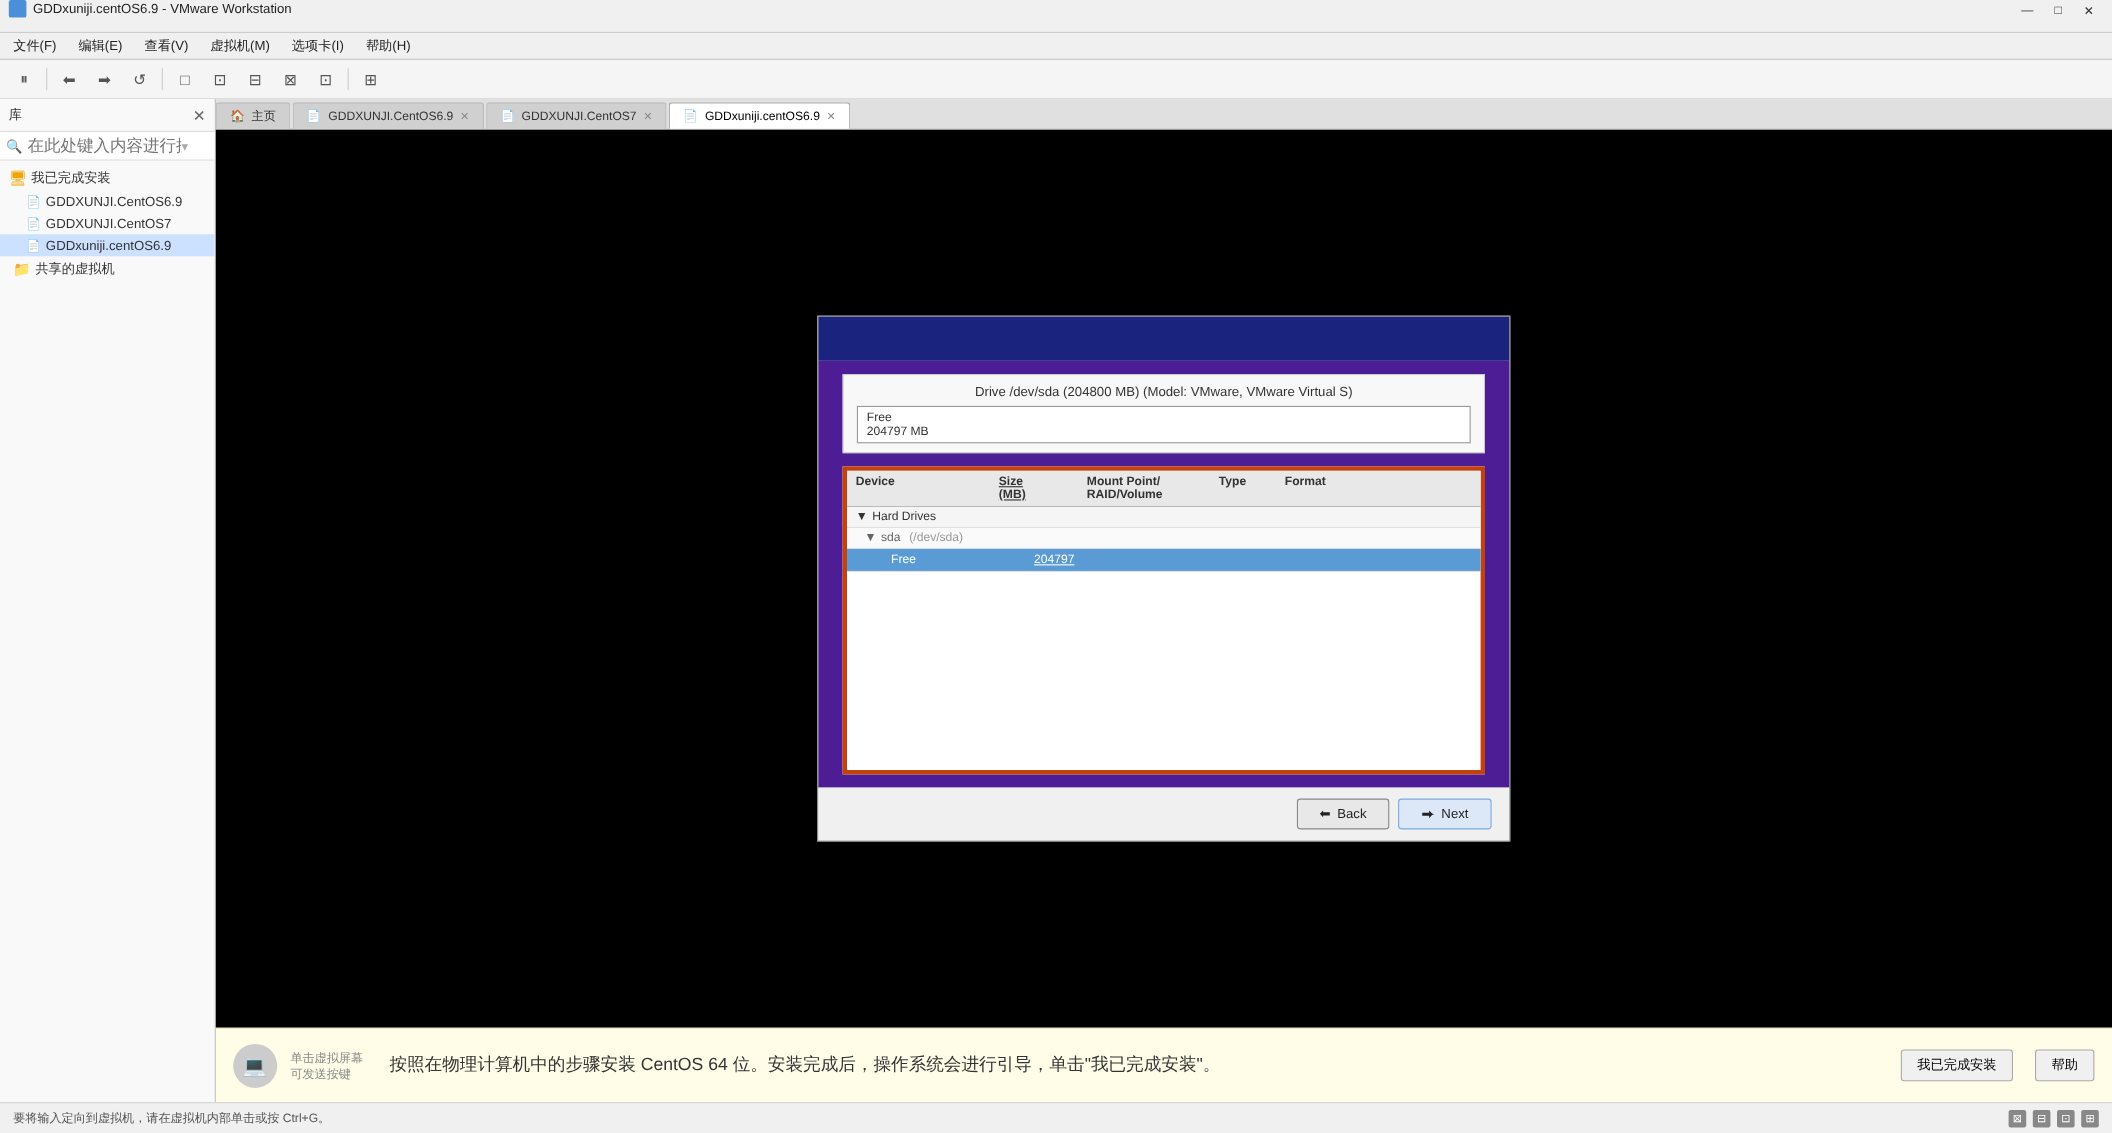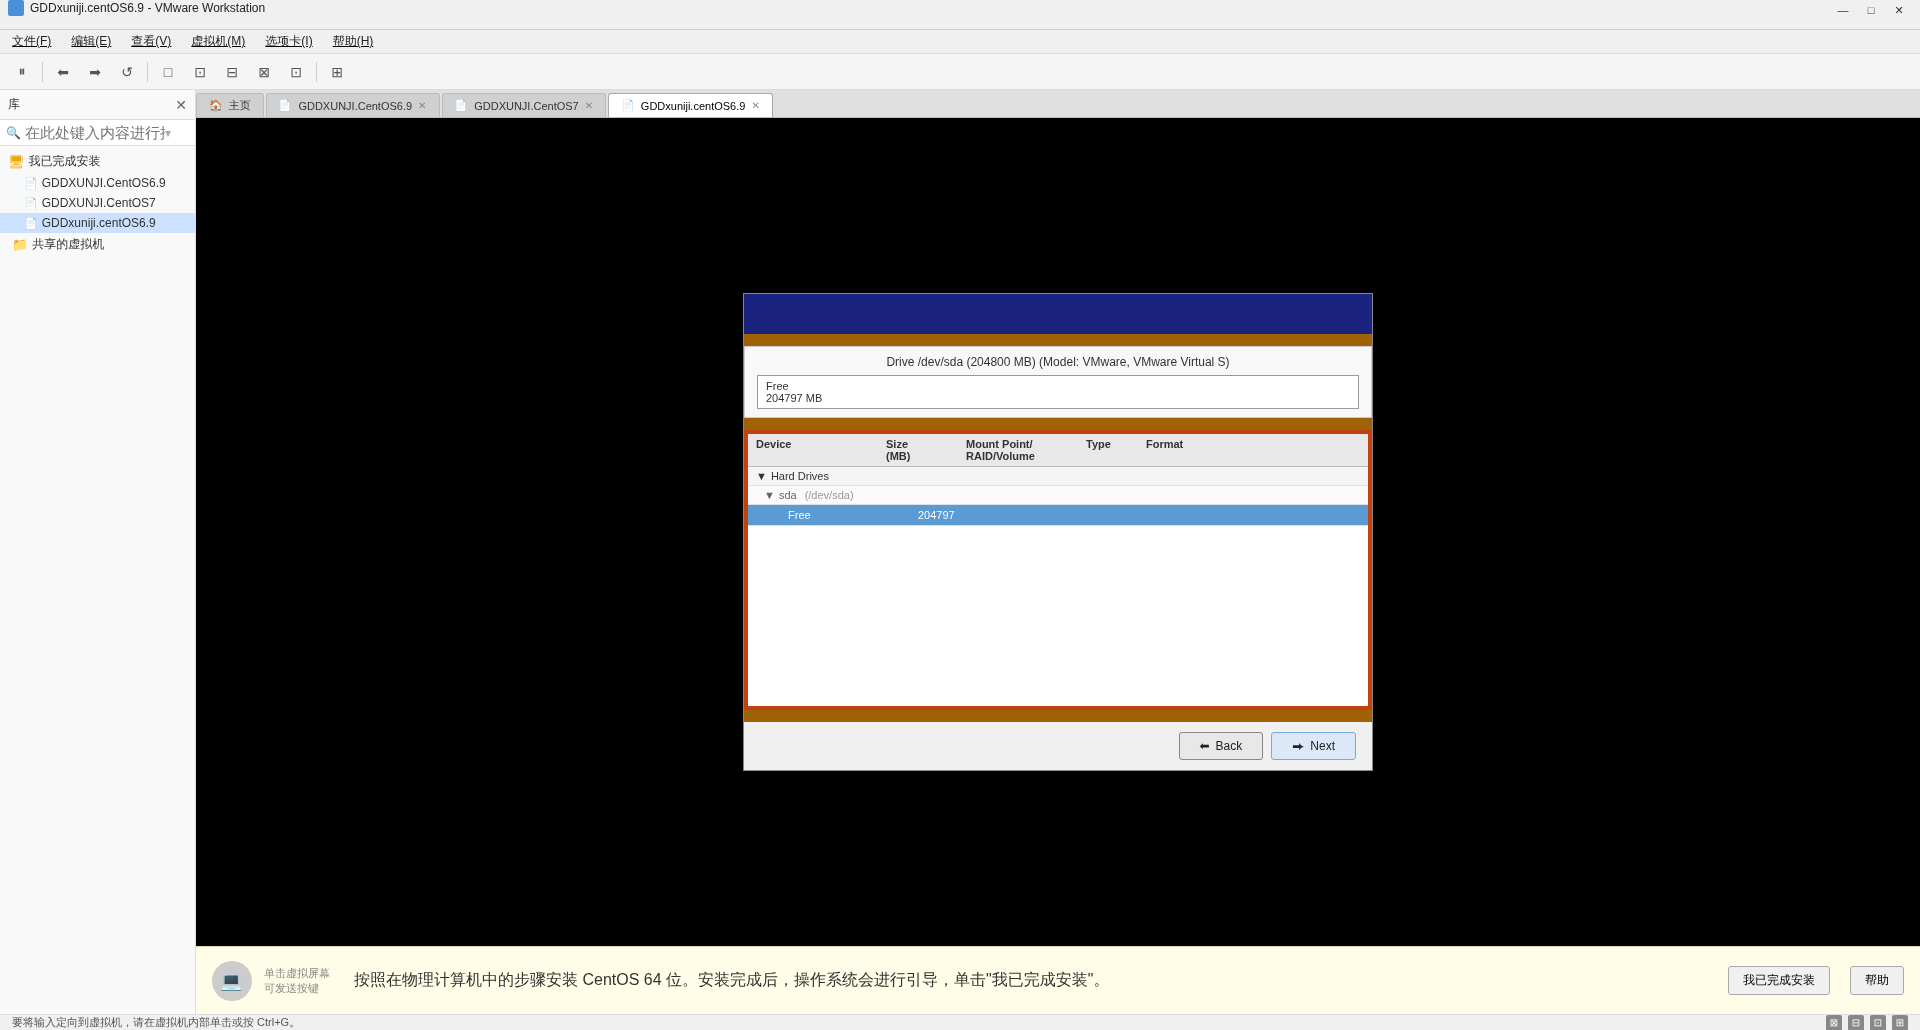--- a/index.html
+++ b/index.html
@@ -58,21 +58,20 @@
 
     
     .menu-bar {
       height: 24px;
       background: #f0f0f0;
       display: flex;
       align-items: center;
       padding: 0 4px;
       border-bottom: 1px solid #ddd;
       gap: 4px;
-      text-decoration: underline;
     }
     .menu-item {
       padding: 2px 8px;
       font-size: 12px;
       color: #222;
       cursor: pointer;
       border-radius: 2px;
     }
 
     
@@ -208,22 +207,22 @@
       flex-direction: column;
     }
     .installer-header {
       height: 40px;
       background: #1a237e;
       display: flex;
       align-items: center;
       padding: 0 16px;
     }
     .installer-body {
-      padding: 12px 0;
-      background: #a16207;
+      padding: 12px 22px;
+      background: #4c1d95;
     }
 
     
     .drive-info-box {
       border: 1px solid #ccc;
       background: #f8f8f8;
       padding: 8px 12px;
       margin-bottom: 12px;
     }
     .drive-title {
@@ -251,21 +250,21 @@
       background: #e8e8e8;
       border-bottom: 1px solid #bbb;
       padding: 4px 8px;
     }
     .pt-col {
       font-size: 11px;
       color: #333;
       font-weight: bold;
     }
     .col-device { width: 130px; }
-    .col-size { width: 80px; }
+    .col-size { width: 80px; text-decoration: underline; }
     .col-mount { width: 120px; }
     .col-type { width: 60px; }
     .col-format { flex: 1; }
 
     .partition-section-header {
       display: flex;
       align-items: center;
       padding: 3px 8px;
       background: #f5f5f5;
       border-bottom: 1px solid #e0e0e0;
@@ -373,21 +372,21 @@
       padding: 5px 14px;
       font-size: 12px;
       border: 1px solid #aaa;
       background: #f0f0f0;
       cursor: pointer;
       border-radius: 3px;
     }
 
     
     .bottom-bar {
-      height: 16px;
+      height: 28px;
       background: #f0f0f0;
       border-top: 1px solid #ddd;
       display: flex;
       align-items: center;
       padding: 0 12px;
       font-size: 11px;
       color: #555;
     }
     .bottom-icons {
       margin-left: auto;

